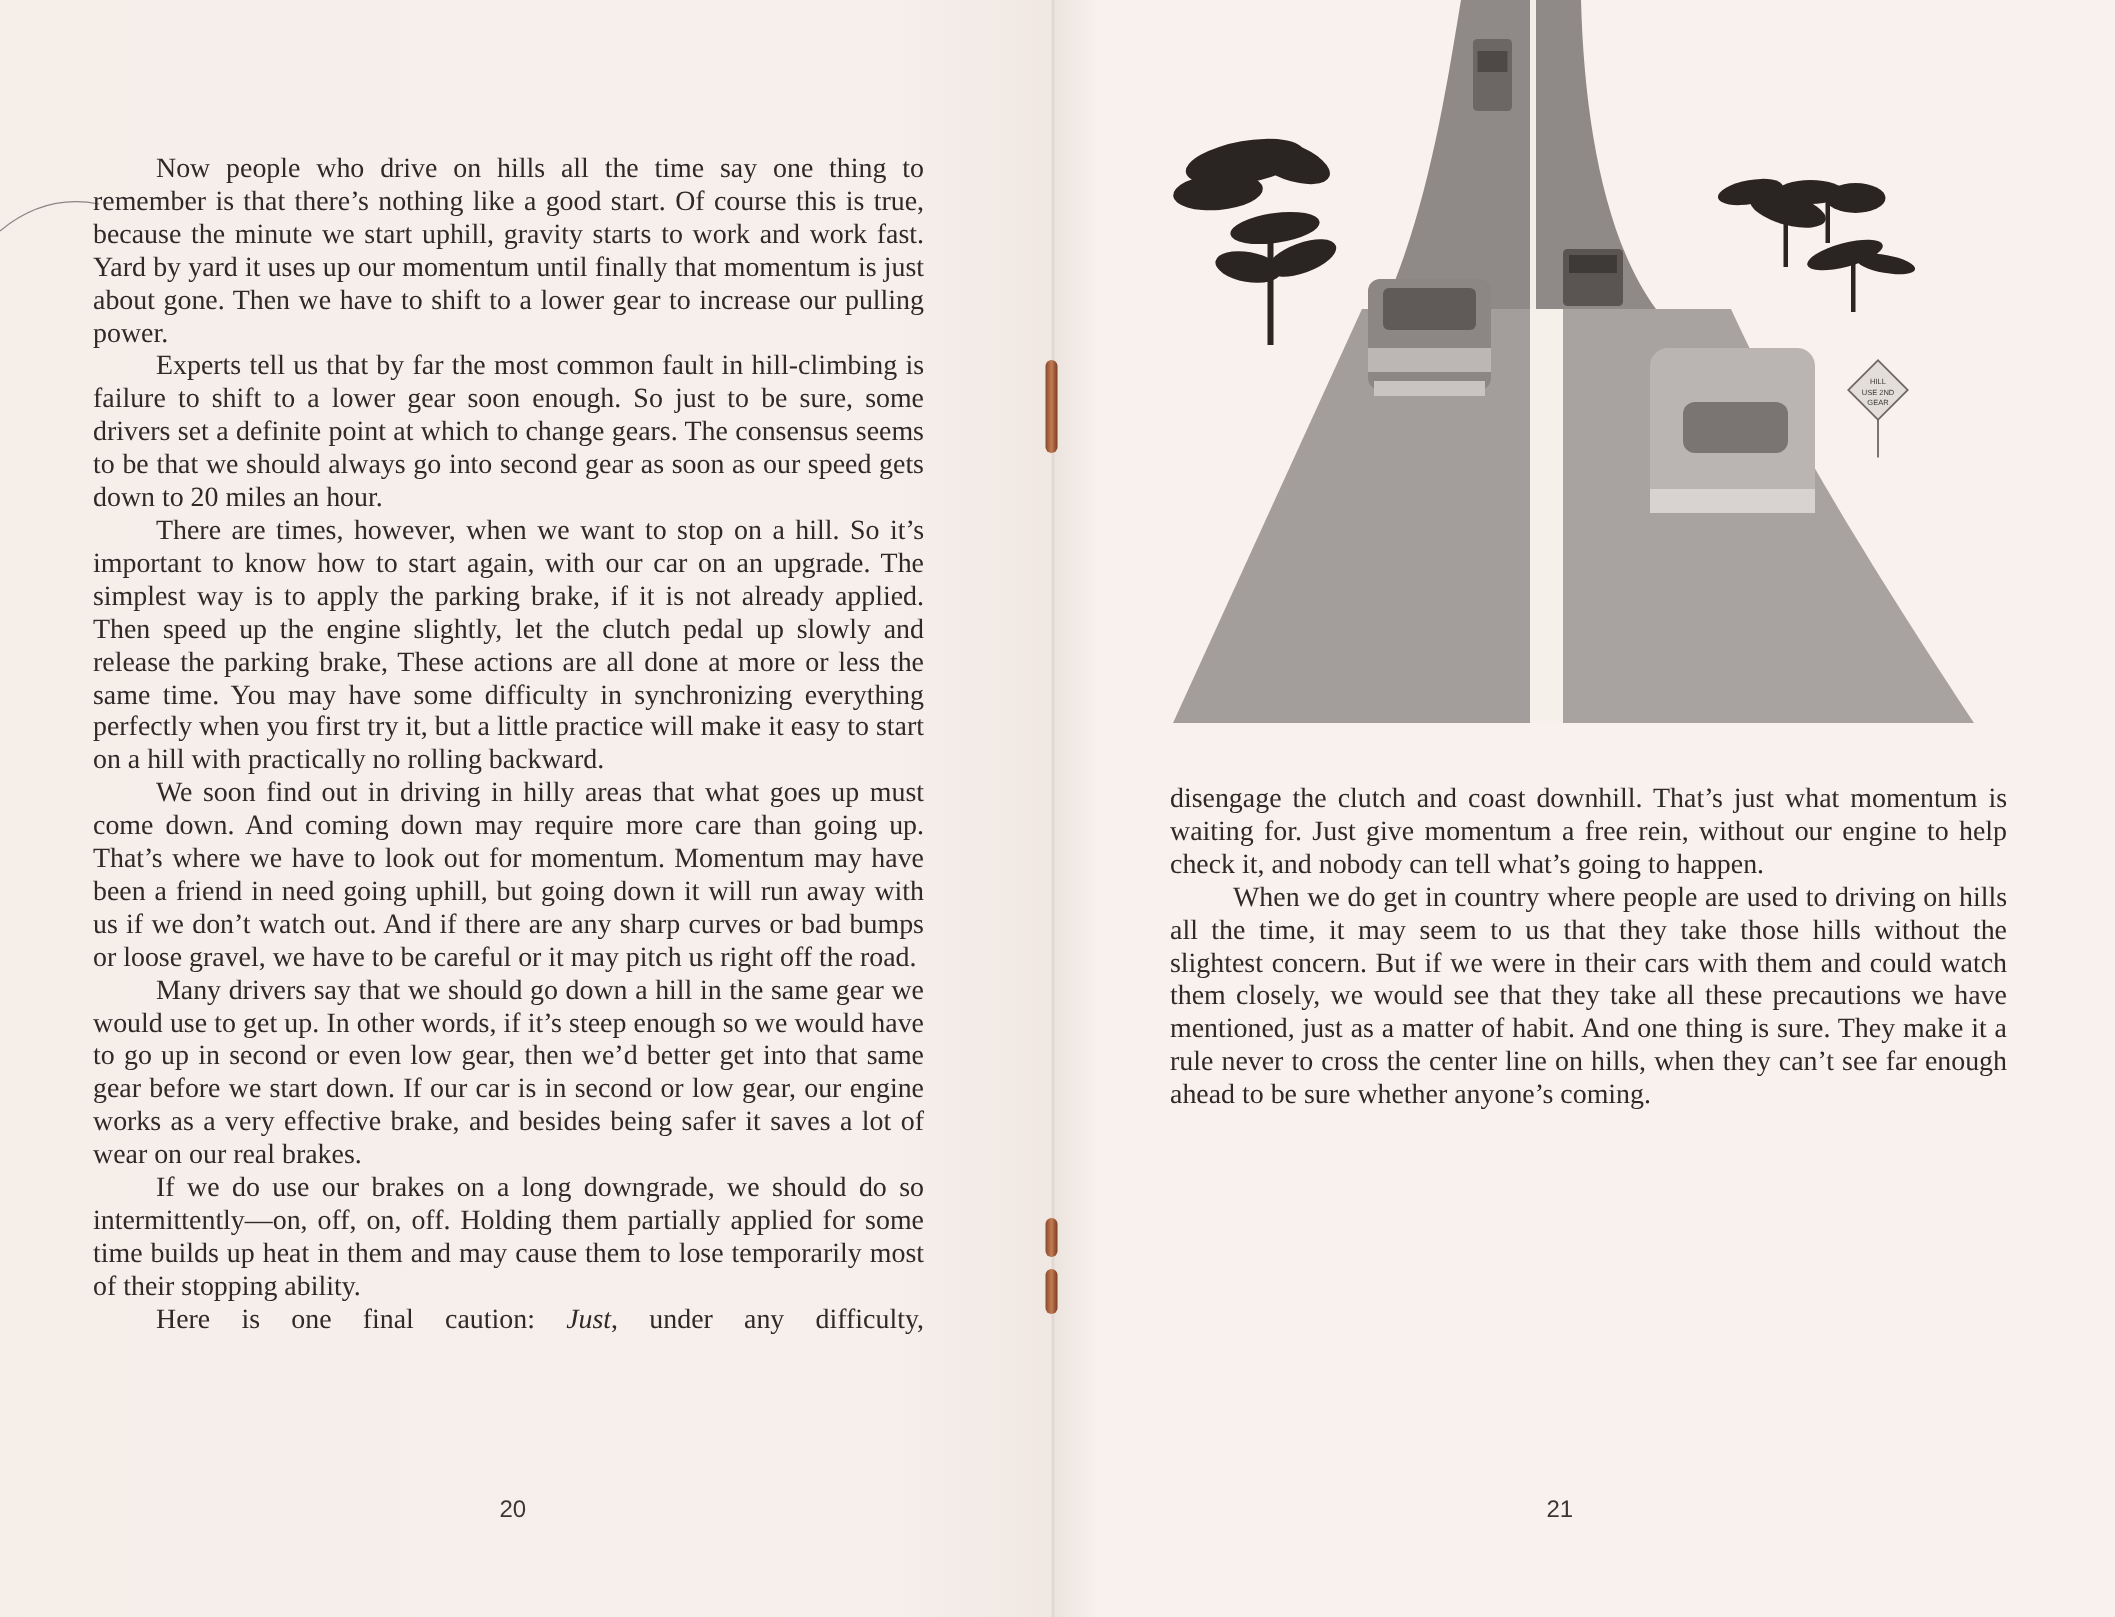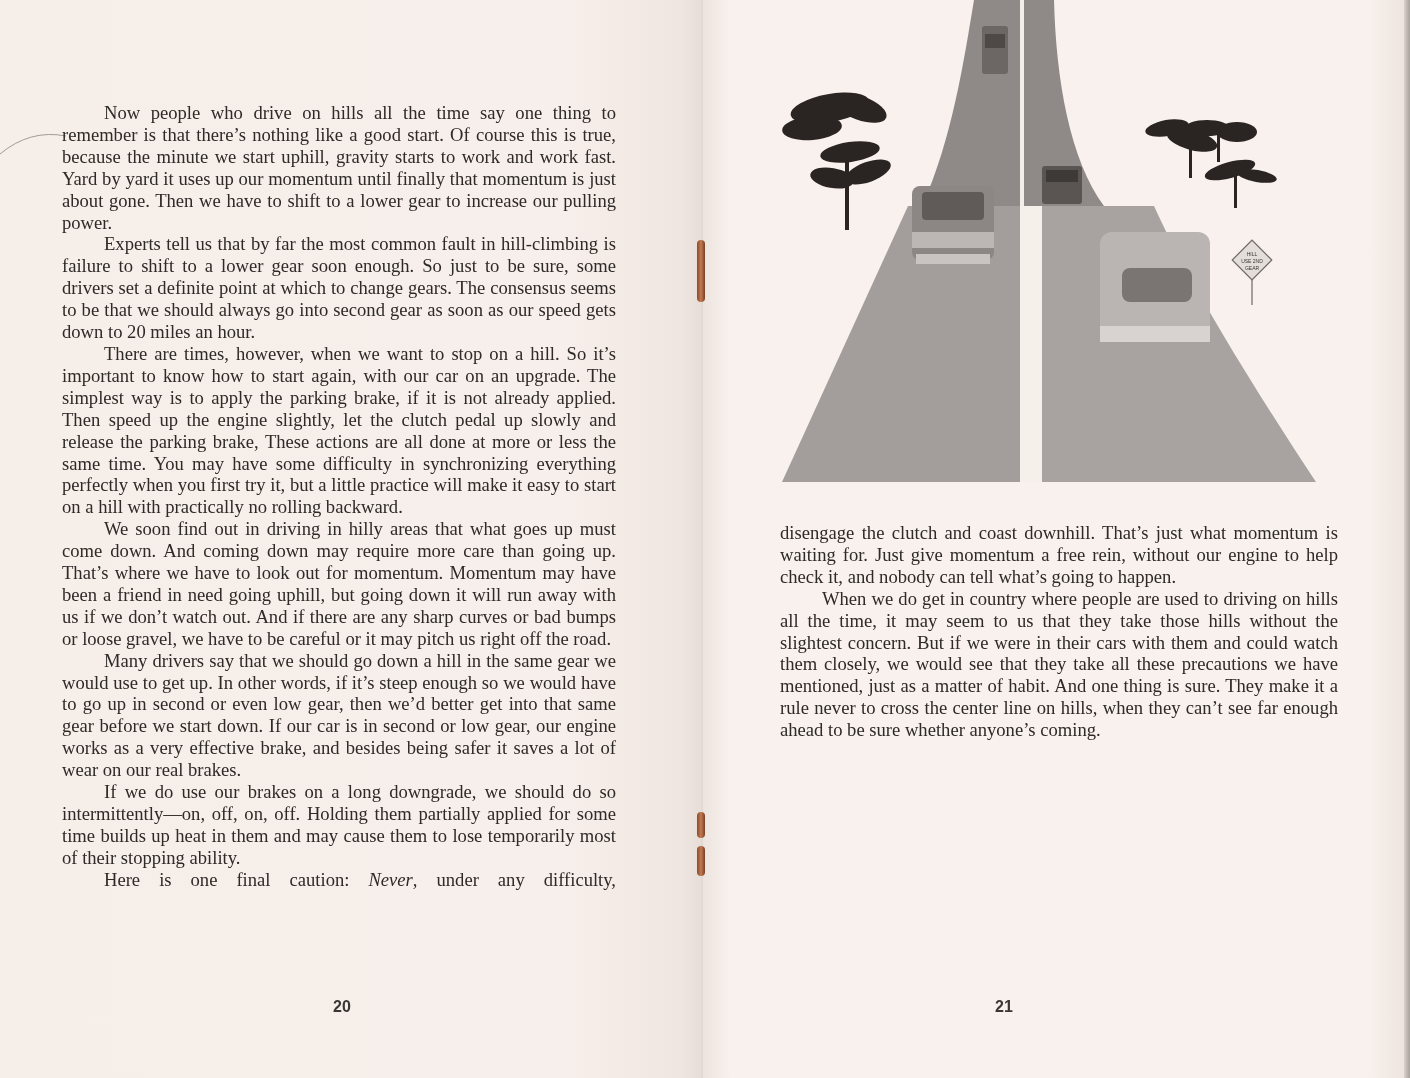--- a/index.html
+++ b/index.html
@@ -5,21 +5,21 @@
   html, body { margin: 0; padding: 0; }
   body {
     width: 1410px; height: 1078px; overflow: hidden;
     background: #f3ebe6;
     font-family: "Liberation Serif", "DejaVu Serif", serif;
     color: #2e2a28;
     position: relative;
   }
   .spread { position: absolute; inset: 0; }
   .page {
-    position: absolute; top: 0; height: 1078px;
+    position: absolute; top: 0; height: 1078px; padding-left: 43px;
   }
   .page-left {
     left: 0; width: 702px;
     background: linear-gradient(90deg, #f6eee9 0%, #f7efeb 80%, #efe6e1 97%, #e6ddd8 100%);
   }
   .page-right {
     left: 702px; width: 708px;
     background: linear-gradient(90deg, #ece3de 0%, #f8f1ed 4%, #f8f1ed 94%, #ece3de 100%);
   }
   .right-edge {
@@ -41,24 +41,24 @@
     line-height: 21.9px;
     text-align: justify;
   }
   .text-block p { margin: 0; text-indent: 42px; }
   .text-block p.noindent { text-indent: 0; margin-top: 32px; }
   .left-text { left: 62px; top: 102px; width: 554px; }
   .right-text { left: 780px; top: 490px; width: 558px; }
   .page-number {
     position: absolute; top: 998px;
     font-family: "Liberation Sans", "DejaVu Sans", sans-serif;
-    font-size: 16px; color: #3a3634; font-weight: bold;
+    font-size: 16px; color: #3a3634;
   }
   .pn-left { left: 333px; }
-  .pn-right { left: 995px; }
+  .pn-right { left: 1031px; }
   .illustration {
     position: absolute; left: 752px; top: 0; width: 566px; height: 484px;
   }
   .stroke-decoration {
     position: absolute; left: 0; top: 124px; width: 70px; height: 40px;
   }
 </style>
 </head>
 <body>
 
@@ -68,21 +68,21 @@
     <svg class="stroke-decoration" viewBox="0 0 70 40">
       <path d="M0 30 Q 30 5 66 12" stroke="#8a8480" stroke-width="0.8" fill="none"></path>
     </svg>
     <div class="text-block left-text">
       <p>Now people who drive on hills all the time say one thing to remember is that there’s nothing like a good start. Of course this is true, because the minute we start uphill, gravity starts to work and work fast. Yard by yard it uses up our momentum until finally that momentum is just about gone. Then we have to shift to a lower gear to increase our pulling power.</p>
       <p>Experts tell us that by far the most common fault in hill-climbing is failure to shift to a lower gear soon enough. So just to be sure, some drivers set a definite point at which to change gears. The consensus seems to be that we should always go into second gear as soon as our speed gets down to 20 miles an hour.</p>
       <p>There are times, however, when we want to stop on a hill. So it’s important to know how to start again, with our car on an upgrade. The simplest way is to apply the parking brake, if it is not already applied. Then speed up the engine slightly, let the clutch pedal up slowly and release the parking brake, These actions are all done at more or less the same time. You may have some difficulty in synchronizing everything perfectly when you first try it, but a little practice will make it easy to start on a hill with practically no rolling backward.</p>
       <p>We soon find out in driving in hilly areas that what goes up must come down. And coming down may require more care than going up. That’s where we have to look out for momentum. Momentum may have been a friend in need going uphill, but going down it will run away with us if we don’t watch out. And if there are any sharp curves or bad bumps or loose gravel, we have to be careful or it may pitch us right off the road.</p>
       <p>Many drivers say that we should go down a hill in the same gear we would use to get up. In other words, if it’s steep enough so we would have to go up in second or even low gear, then we’d better get into that same gear before we start down. If our car is in second or low gear, our engine works as a very effective brake, and besides being safer it saves a lot of wear on our real brakes.</p>
       <p>If we do use our brakes on a long downgrade, we should do so intermittently—on, off, on, off. Holding them partially applied for some time builds up heat in them and may cause them to lose temporarily most of their stopping ability.</p>
-      <p style="text-align-last: justify;"><span>Here is one final caution: </span><em>Never</em><span>, under any difficulty,</span></p>
+      <p style="text-align-last: justify;"><span>Here is one final caution: </span><em>Just</em><span>, under any difficulty,</span></p>
     </div>
     <div class="page-number pn-left">20</div>
   </div>
 
   <div class="page page-right">
     <div class="right-edge"></div>
   </div>
 
   <div class="spine-line"></div>
   <div class="staple" style="top:240px;height:62px;"></div>

